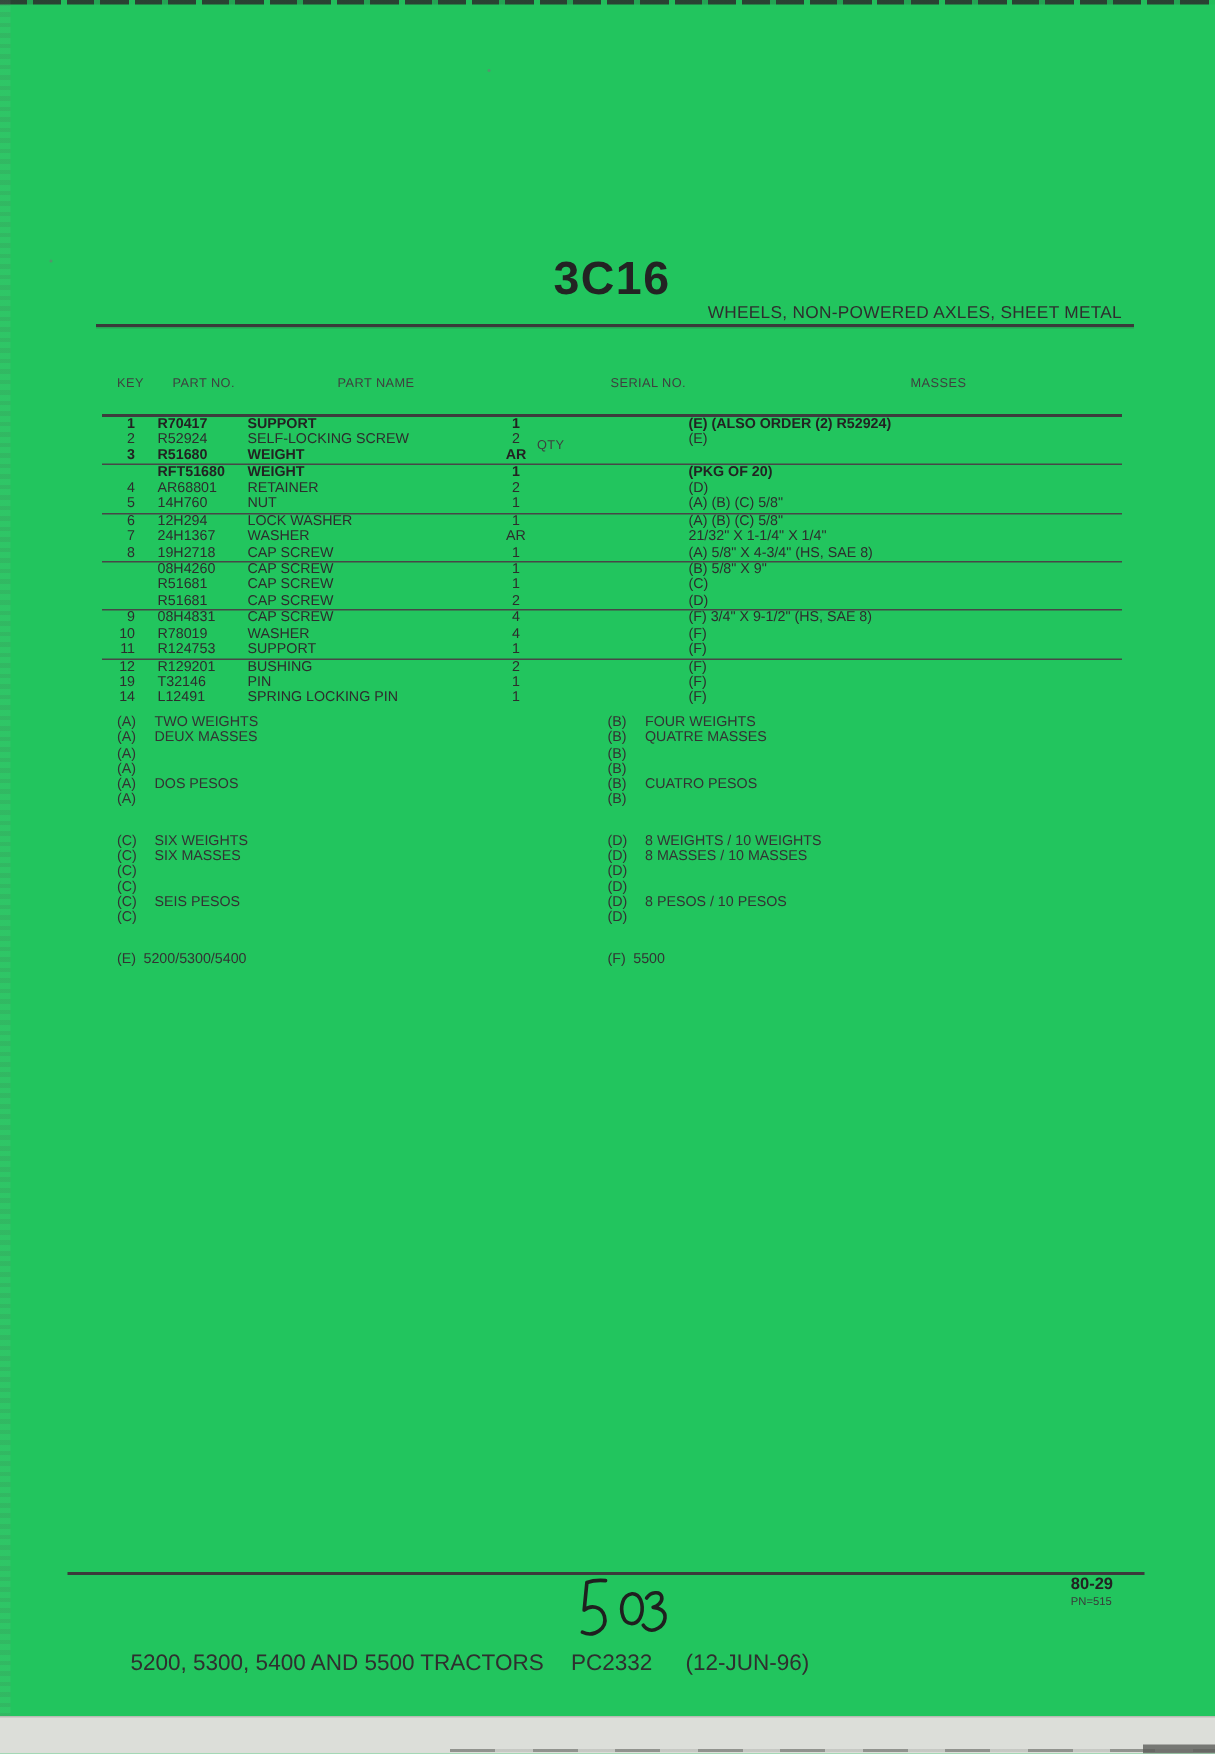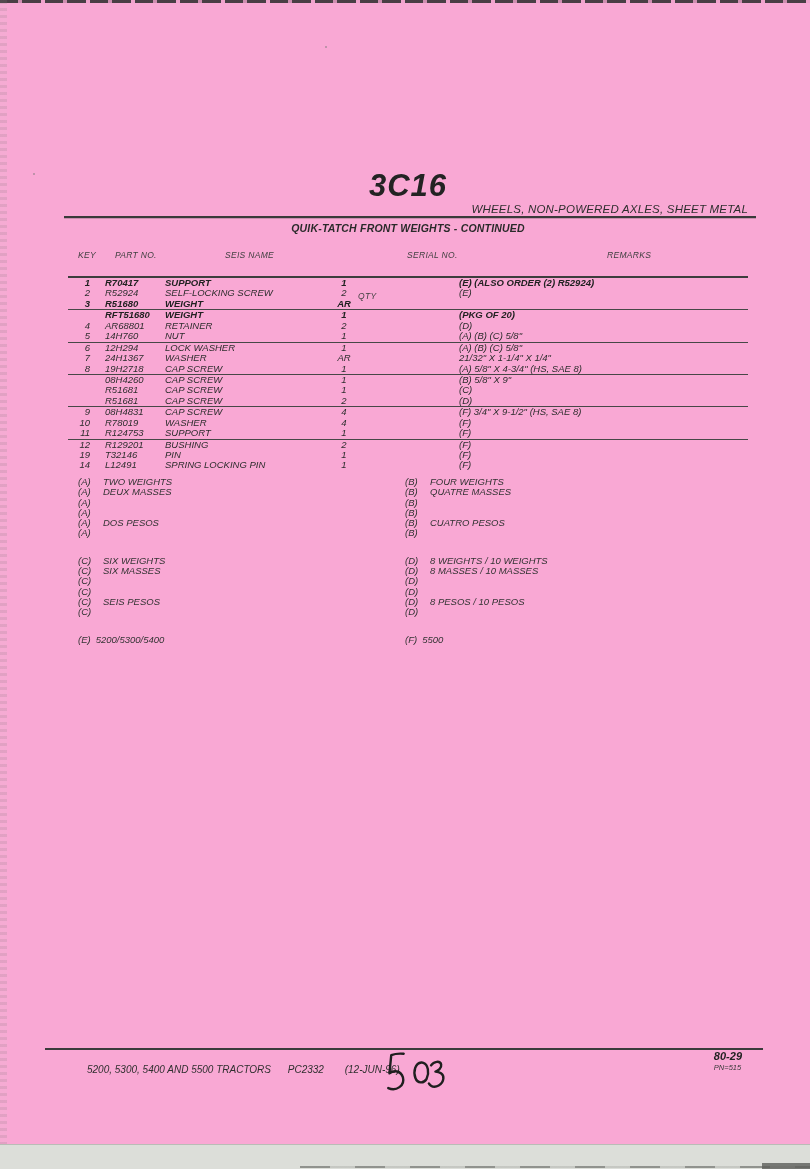--- a/index.html
+++ b/index.html
@@ -3,21 +3,21 @@
 <meta charset="utf-8">
 <style>
   html,body{margin:0;padding:0;}
   body{
     width:810px;height:1169px;position:relative;overflow:hidden;
     background:#e9ece8;
     font-family:"Liberation Sans", sans-serif;
     -webkit-font-smoothing:antialiased;
   }
   .page{
-    position:absolute;inset:0;background:#f9a8d4;color:#2d2d2d;font-style:italic;
+    position:absolute;inset:0;background:#22c55e;color:#2d2d2d;
   }
   
   .scan-top{
     position:absolute;top:0;left:0;width:810px;height:3px;
     background:
       repeating-linear-gradient(90deg,#2b2b2b 0 18px,rgba(43,43,43,.25) 18px 22px,#2b2b2b 22px 41px,rgba(43,43,43,.05) 41px 45px);
     opacity:.85;
   }
   .scan-left{
     position:absolute;top:0;left:0;width:7px;height:1145px;
@@ -76,51 +76,50 @@
   
   .fn-col{position:absolute;font-size:9.5px;color:#333;}
   .fn-col-left{top:477px;left:78px;width:320px;}
   .fn-col-right{top:477px;left:405px;width:350px;}
   .fn-group{margin-bottom:17px;}
   .fn-line{display:flex;height:10.3px;line-height:10.3px;white-space:nowrap;}
   .fn-tag{width:25px;flex:none;}
   .fn-group.narrow .fn-tag{width:auto;margin-right:5px;}
   
   .footer-rule{position:absolute;top:1048px;left:45px;width:718px;height:1.6px;background:#3b3b3b;}
-  .footer-left{position:absolute;top:1064px;left:62px;font-size:10px;color:#2f2f2f;white-space:nowrap;padding-left:25px;}
+  .footer-left{position:absolute;top:1100px;left:62px;font-size:15px;color:#2f2f2f;white-space:nowrap;padding-left:25px;}
   .footer-left .gap1{margin-left:14px;}
   .footer-left .gap2{margin-left:18px;}
   .footer-right{position:absolute;top:1050px;right:68px;}
   .page-code{font-size:11px;font-weight:bold;color:#222;}
   .pn{font-size:7.5px;color:#3a3a3a;margin-top:1px;}
   .handwriting{position:absolute;top:1049px;left:382px;width:66px;height:46px;transform:rotate(-4deg);}
   .handwriting svg{display:block;}
   .speck{position:absolute;width:2px;height:2px;background:#777;border-radius:50%;opacity:.6;}
 </style>
 </head>
 <body>
 
 <div class="page">
 
   <div class="scan-top"></div>
   <div class="scan-left"></div>
 
   <div class="section-code">3C16</div>
   <div class="section-title">WHEELS, NON-POWERED AXLES, SHEET METAL</div>
   <div class="header-rule"></div>
-  <div class="subtitle">QUIK-TATCH FRONT WEIGHTS - CONTINUED</div>
 
   <div class="parts-table">
     <div class="thead">
       <span class="th th-key">KEY</span>
       <span class="th th-partno">PART NO.</span>
-      <span class="th th-partname">SEIS NAME</span>
+      <span class="th th-partname">PART NAME</span>
       <span class="th th-qty">QTY</span>
       <span class="th th-serial">SERIAL NO.</span>
-      <span class="th th-remarks">REMARKS</span>
+      <span class="th th-remarks">MASSES</span>
     </div>
     <div class="tbody">
         <div class="prow bold">
           <span class="c-key">1</span>
           <span class="c-partno">R70417</span>
           <span class="c-name">SUPPORT</span>
           <span class="c-qty">1</span>
           <span class="c-serial"></span>
           <span class="c-remarks">(E) (ALSO ORDER (2) R52924)</span>
         </div>

